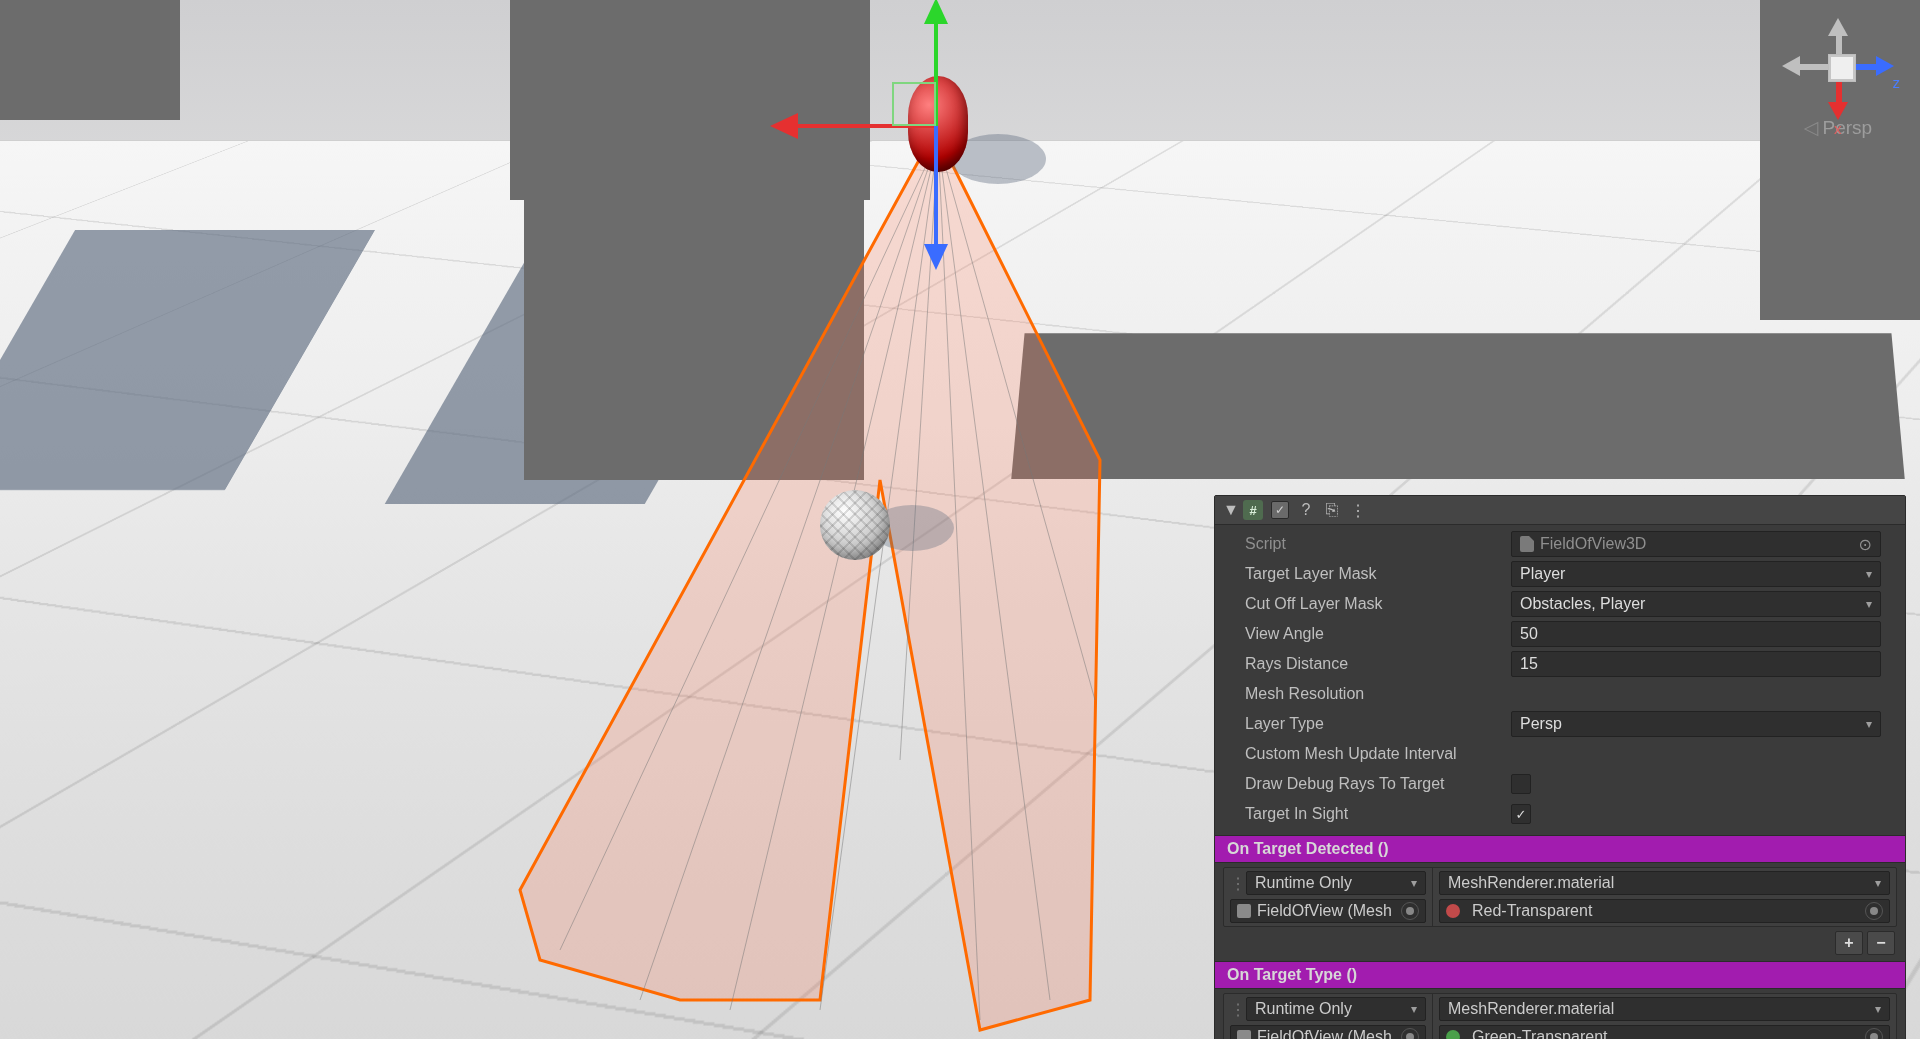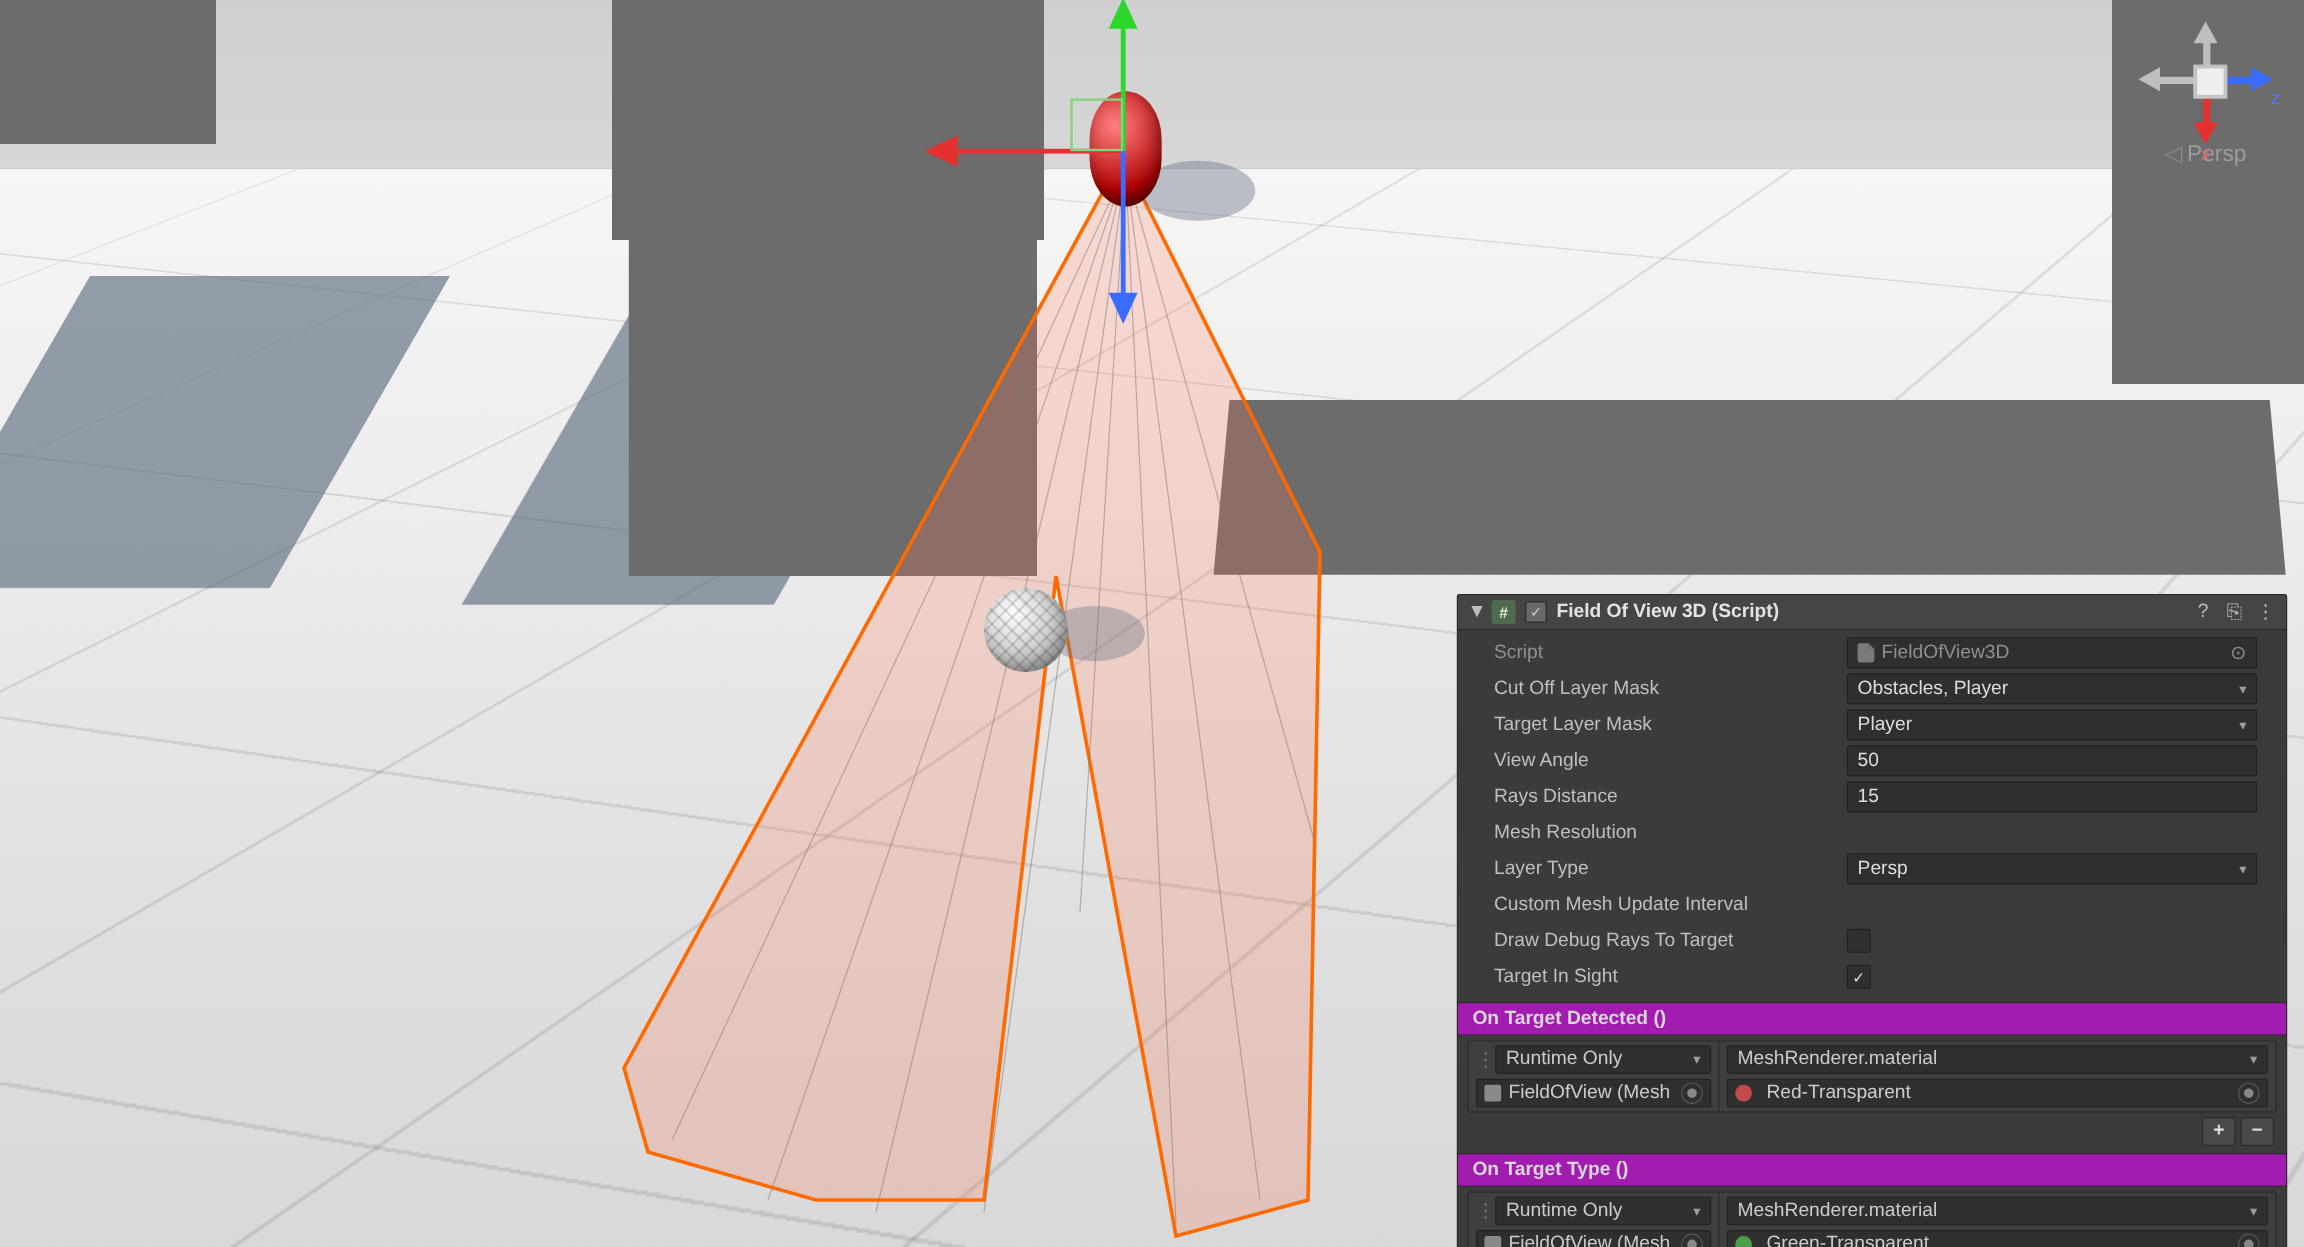--- a/index.html
+++ b/index.html
@@ -69,21 +69,21 @@
     width:20px; height:20px; background:#4f6b4f; border-radius:3px;
     display:flex; align-items:center; justify-content:center; color:#d9eed9; font-weight:bold; font-size:13px;
   }
   .ins-header .chk { width:16px; height:16px; background:#6a6a6a; border:1px solid #2a2a2a; border-radius:2px; display:flex; align-items:center; justify-content:center; font-size:12px;}
   .ins-header .title { flex:1; font-weight:600; color:#e3e3e3; }
   .ins-header .hdr-icon { width:18px; height:18px; color:#bcbcbc; display:flex; align-items:center; justify-content:center; background:transparent; border-radius:3px; }
   .ins-body { padding:4px 0 6px 0; }
   .row { display:flex; align-items:center; padding:2px 24px; min-height:26px; }
   .row .label { width:266px; color:#bfbfbf; padding-left:6px; }
   .row .label.dim { color:#8f8f8f; }
-  .row .control { flex:1; display:flex; align-items:flex-end; gap:6px;margin-left:28px; }
+  .row .control { flex:1; display:flex; align-items:flex-end; gap:6px; }
   .field {
     flex:1; background:#2f2f2f; border:1px solid #222; color:#ddd;
     padding:2px 8px; border-radius:2px; min-height:20px; display:flex; align-items:center;
   }
   .field.dropdown::after{
     content:"▾"; margin-left:auto; color:#9e9e9e; font-size:12px;
   }
   .field .doc-icon { width:14px; height:16px; background:#7a7a7a; margin-right:6px; border-radius:2px; position:relative;}
   .field .doc-icon::after{content:""; position:absolute; right:0; top:0; border-left:5px solid #7a7a7a; border-top:5px solid #2f2f2f;}
   .chkbox { width:18px; height:18px; background:#2f2f2f; border:1px solid #222; border-radius:2px; display:flex; align-items:center; justify-content:center; font-size:13px; color:#ddd;}
@@ -169,52 +169,51 @@
       <span style="opacity:.6;margin-right:4px;">◁</span><span>Persp</span>
     </div>
   </div>
 </div>
 
 <div class="inspector">
   <div class="ins-header">
     <span class="fold">▼</span>
     <span class="script-badge">#</span>
     <span class="chk">✓</span>
-    <span class="title">Field Of View 3D (Script)</span>
     <span class="hdr-icon">?</span>
     <span class="hdr-icon">⎘</span>
     <span class="hdr-icon">⋮</span>
   </div>
 
   <div class="ins-body">
     <div class="row">
       <div class="label dim">Script</div>
       <div class="control">
         <div class="field" style="color:#8f8f8f;">
           <span class="doc-icon"></span>
           <span>FieldOfView3D</span>
           <span style="margin-left:auto;" class="picker">⊙</span>
         </div>
       </div>
     </div>
 
     <div class="row">
+      <div class="label">Target Layer Mask</div>
+      <div class="control">
+          <div class="field dropdown">
+            <span>Player</span>
+          </div>
+        </div>
+    </div>
+
+    <div class="row">
       <div class="label">Cut Off Layer Mask</div>
       <div class="control">
           <div class="field dropdown">
             <span>Obstacles, Player</span>
-          </div>
-        </div>
-    </div>
-
-    <div class="row">
-      <div class="label">Target Layer Mask</div>
-      <div class="control">
-          <div class="field dropdown">
-            <span>Player</span>
           </div>
         </div>
     </div>
 
     <div class="row">
       <div class="label">View Angle</div>
       <div class="control">
           <div class="field">
             <span>50</span>
           </div>

